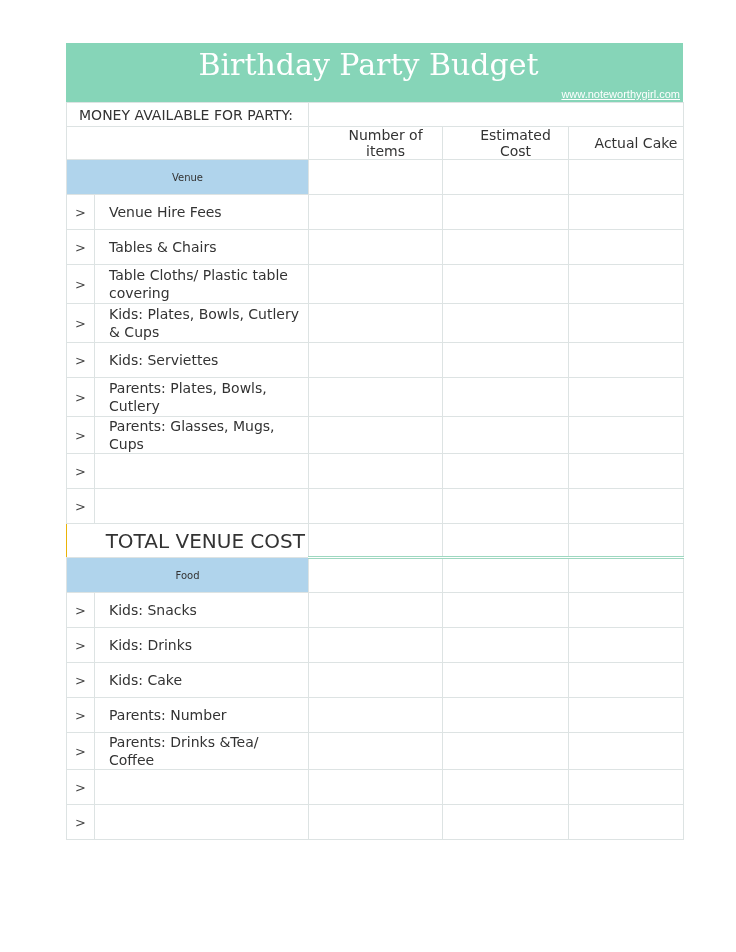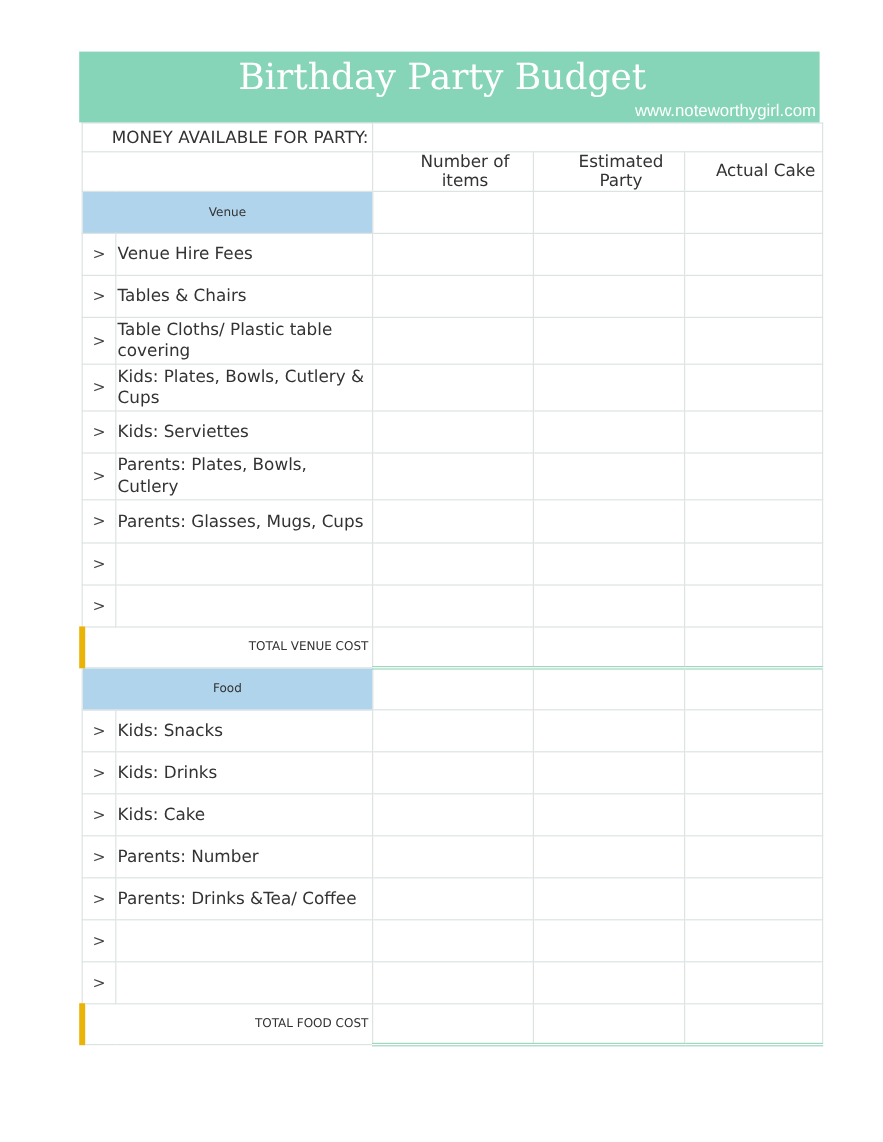--- a/index.html
+++ b/index.html
@@ -1,28 +1,28 @@
 <!DOCTYPE html>
 <html><head>
 <meta charset="utf-8">
 <style>
   html,body{margin:0;padding:0;background:#fff;}
   body{width:736px;height:952px;position:relative;font-family:"DejaVu Sans","Liberation Sans",sans-serif;color:#333;}
   .sheet{position:absolute;left:66px;top:43px;width:617px;}
   .title-band{height:59px;background:#86d5b8;position:relative;}
   .title{position:absolute;left:0;right:12px;top:4px;text-align:center;font-family:"DejaVu Serif","Liberation Serif",serif;font-size:30px;color:#fff;}
-  .site{position:absolute;right:3px;bottom:2px;font-size:14px;color:#fff;font-family:"Liberation Sans",sans-serif;}
+  .site{position:absolute;right:3px;bottom:2px;font-size:11px;color:#fff;font-family:"Liberation Sans",sans-serif;text-decoration:underline;}
   table{border-collapse:collapse;width:617px;table-layout:fixed;}
   td{border:1px solid #dde3e3;padding:0;font-size:14px;vertical-align:middle;}
-  .lbl-right{text-align:right;padding-right:3px;font-size:14px;}
+  .lbl-right{text-align:center;padding-right:3px;font-size:14px;}
   .hdr{text-align:center;font-size:14px;padding-left:20px;}
   .section{background:#b0d4ec;text-align:center;font-size:10px;color:#333;}
   .arrow{text-align:center;font-size:13px;color:#444;}
-  .item{padding-left:1px;line-height:18px;font-size:14px;}
-  .total{text-align:right;padding-right:3px;font-size:10px;border-left:5px solid #eab308;}
+  .item{padding-left:14px;line-height:18px;font-size:14px;}
+  .total{text-align:right;padding-right:3px;font-size:20px;border-left:1px solid #eab308;}
   .green-bottom td.val{border-bottom:3px double #9ed8c0;}
 </style>
 </head>
 <body>
 
 <div class="sheet">
   <div class="title-band">
     <div class="title">Birthday Party Budget</div>
     <div class="site">www.noteworthygirl.com</div>
   </div>
@@ -35,21 +35,21 @@
         <col style="width:115px">
     </colgroup>
     <tbody>
         <tr style="height:24px">
       <td colspan="2" class="lbl-right">MONEY AVAILABLE FOR PARTY:</td>
       <td colspan="3"></td>
     </tr>
     <tr style="height:20px">
       <td colspan="2"></td>
       <td class="hdr">Number of items</td>
-      <td class="hdr">Estimated Party</td>
+      <td class="hdr">Estimated Cost</td>
       <td class="hdr">Actual Cake</td>
     </tr>
 
     <tr style="height:35px">
       <td colspan="2" class="section">Venue</td>
       <td></td>
           <td></td>
           <td></td>
     </tr>
     <tr style="height:35px">
@@ -170,21 +170,15 @@
           <td></td>
           <td></td>
     </tr>
     <tr style="height:35px">
       <td class="arrow">&gt;</td>
       <td class="item"></td>
       <td></td>
           <td></td>
           <td></td>
     </tr>
-    <tr style="height:34px" class="green-bottom">
-      <td colspan="2" class="total">TOTAL FOOD COST</td>
-      <td class="val"></td>
-          <td class="val"></td>
-          <td class="val"></td>
-    </tr>
   </tbody>
     </table>
 </div>
 
 </body></html>

